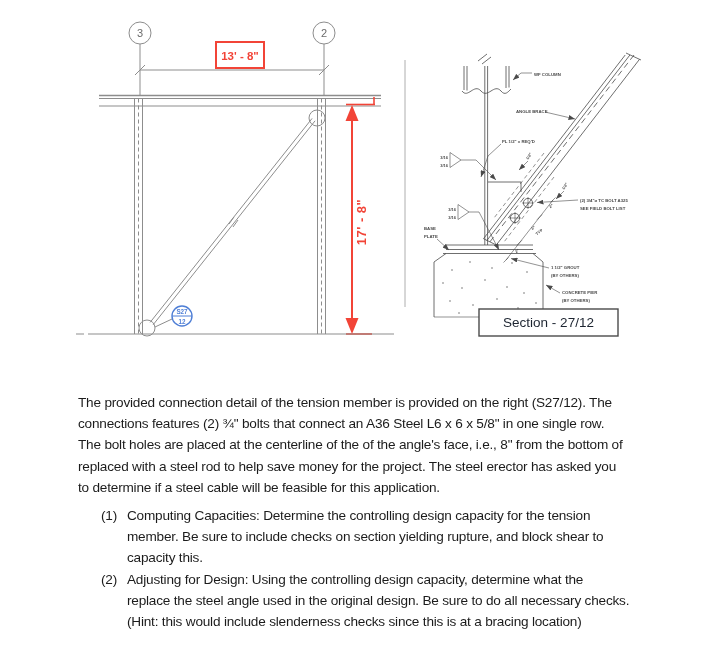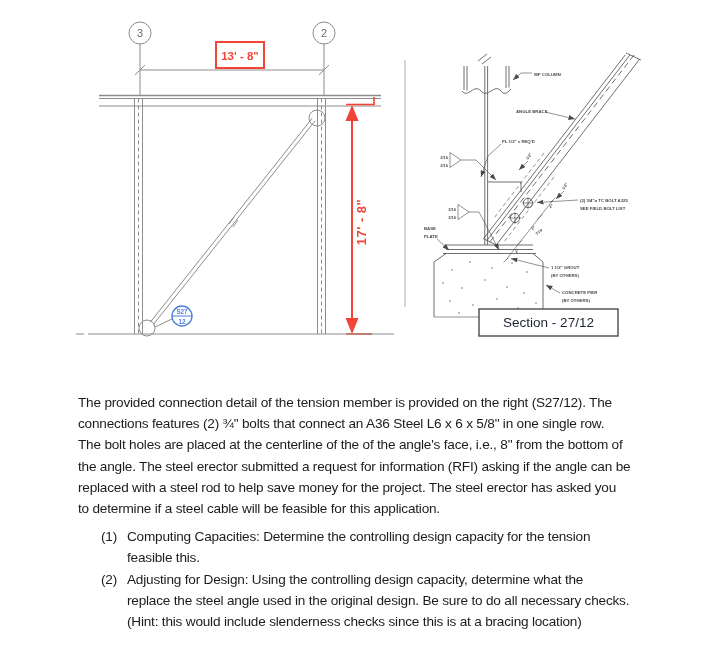--- a/index.html
+++ b/index.html
@@ -262,29 +262,29 @@
       <text class="cap" x="548.5" y="327" text-anchor="middle">Section - 27/12</text>
     </g>
   </g>
 </svg>
 
 <div class="textblock">
   <div>
     <div class="line">The provided connection detail of the tension member is provided on the right (S27/12). The</div>
     <div class="line">connections features (2) ¾" bolts that connect an A36 Steel L6 x 6 x 5/8" in one single row.</div>
     <div class="line">The bolt holes are placed at the centerline of the of the angle's face, i.e., 8" from the bottom of</div>
-    <div class="line">the angle. The steel erector submitted a request for information (RFI) asking if the angle can be</div>
     <div class="line">replaced with a steel rod to help save money for the project. The steel erector has asked you</div>
     <div class="line">to determine if a steel cable will be feasible for this application.</div>
   </div>
   <div class="list">
     <div class="li">
       <span class="marker">(1)</span>
       <div class="line">Computing Capacities: Determine the controlling design capacity for the tension</div>
-      <div class="line">feasible this.</div>
+      <div class="line">member. Be sure to include checks on section yielding rupture, and block shear to</div>
+      <div class="line">capacity this.</div>
     </div>
     <div class="li">
       <span class="marker">(2)</span>
       <div class="line">Adjusting for Design: Using the controlling design capacity, determine what the</div>
       <div class="line">replace the steel angle used in the original design. Be sure to do all necessary checks.</div>
       <div class="line">(Hint: this would include slenderness checks since this is at a bracing location)</div>
     </div>
   </div>
 </div>
 

